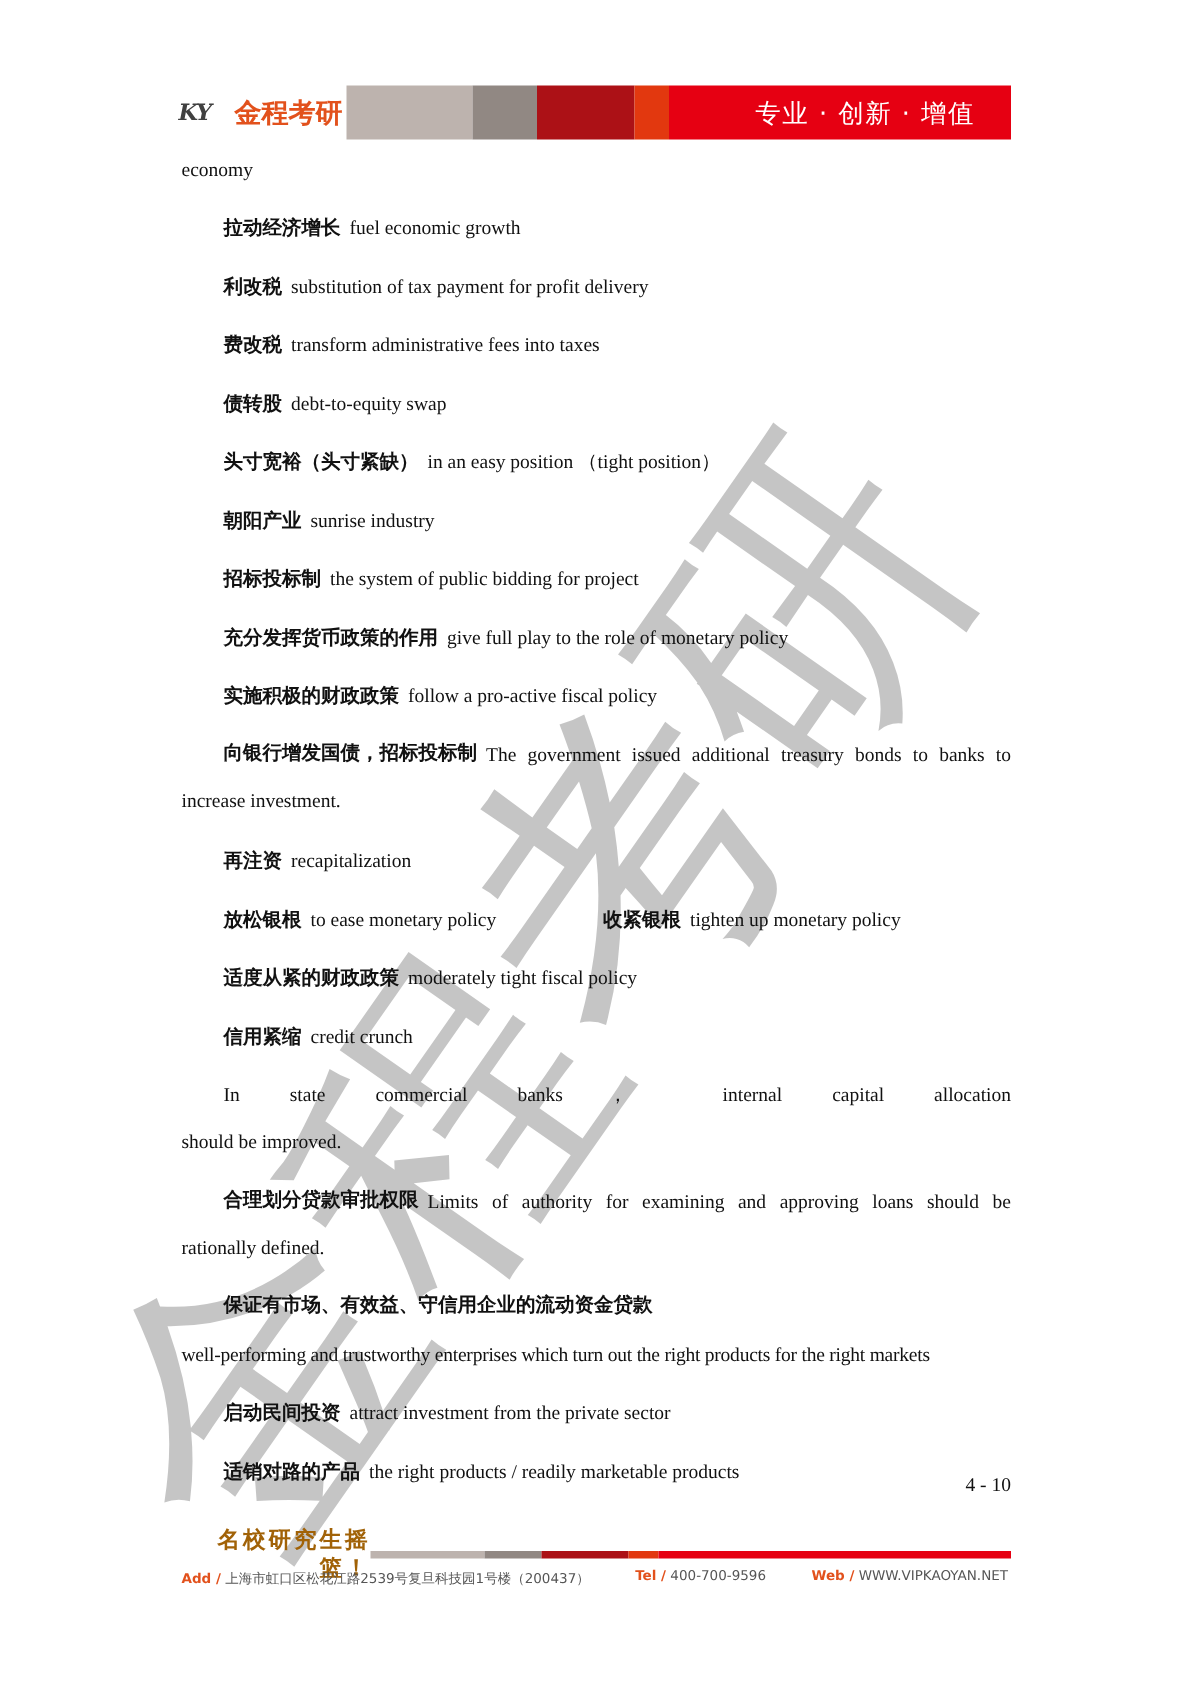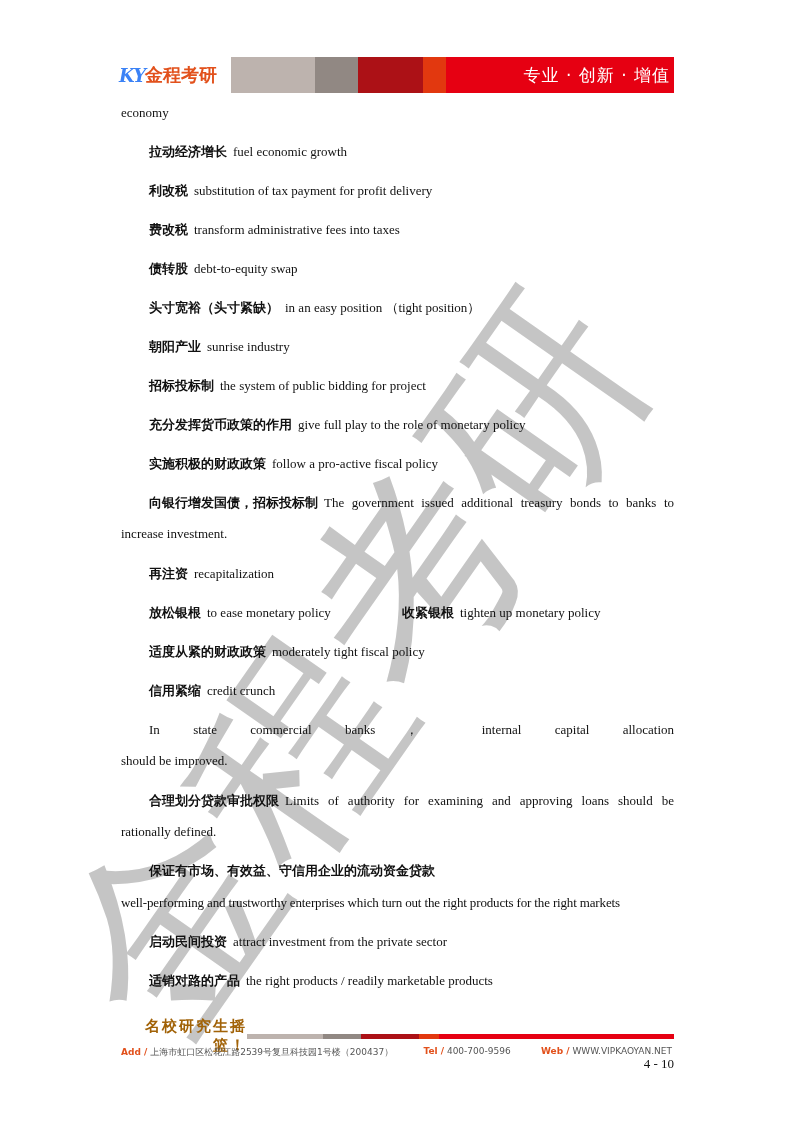--- a/index.html
+++ b/index.html
@@ -1,35 +1,35 @@
 <!DOCTYPE html>
 <html><head>
 <meta charset="utf-8">
 <style>
   html, body { margin: 0; padding: 0; background: #ffffff; }
   body { width: 793px; height: 1122px; position: relative; overflow: hidden;
          font-family: "Liberation Serif", "DejaVu Serif", serif; color: #111; }
   .header { position: absolute; left: 119px; top: 57px; width: 555px; height: 36px; display: flex; }
   .logo { width: 112px; height: 36px; display: flex; align-items: center; background: #fff; }
-  .logo-mark { font-family: "DejaVu Serif", serif; font-style: italic; color: #3b82f6; font-size: 18px; font-weight: bold; letter-spacing: -1px; margin-right: 0; }
+  .logo-mark { font-family: "DejaVu Serif", serif; font-style: italic; color: #404040; font-size: 15px; font-weight: bold; letter-spacing: -1px; margin-right: 16px; }
   .logo-text { font-family: "DejaVu Sans", sans-serif; font-weight: bold; color: #e2511c; font-size: 18px; letter-spacing: 0px; }
   .seg { height: 36px; }
-  .seg-red { flex: 1; display: flex; align-items: center; justify-content: flex-end; padding-right: 4px; box-sizing: border-box; }
+  .seg-red { flex: 1; display: flex; align-items: center; justify-content: flex-end; padding-right: 24px; box-sizing: border-box; }
   .slogan { font-family: "DejaVu Sans", sans-serif; color: #fff; font-size: 17px; letter-spacing: 1px; }
 
   .content { position: absolute; left: 121px; top: 101px; width: 553px; font-size: 13px; line-height: 20px; }
   .line { position: absolute; left: 0; width: 553px; white-space: nowrap; }
   .indent { padding-left: 28px; }
   .zh { font-family: "DejaVu Sans", sans-serif; font-weight: bold; font-size: 13px; margin-right: 6px; }
 
   .watermark { position: absolute; left: 175px; top: 560px; transform: rotate(-55deg); transform-origin: center;
                font-family: "DejaVu Sans", sans-serif; font-size: 210px; color: rgba(150,150,150,0.55);
                white-space: nowrap; pointer-events: none; width: 900px; margin-left: -270px; text-align: center; line-height: 1; font-weight: 200; }
 
-  .pagenum { position: absolute; right: 119px; top: 1056px; font-size: 13px; }
+  .pagenum { position: absolute; right: 119px; top: 982px; font-size: 13px; }
   .footer-bar { position: absolute; left: 119px; top: 1028px; width: 555px; height: 16px; display: flex; align-items: center; }
   .footer-slogan { font-family: "DejaVu Sans", sans-serif; color: #a16207; font-size: 15px; font-weight: bold; letter-spacing: 2px; width: 128px; text-align: right; }
   .fseg { height: 5px; }
   .footer-info { position: absolute; left: 121px; top: 1046px; width: 551px; display: flex; justify-content: space-between;
                  font-family: "DejaVu Sans", sans-serif; font-size: 9px; color: #555; }
   .flabel { color: #e2511c; font-weight: bold; }
 </style>
 </head>
 <body>
 

